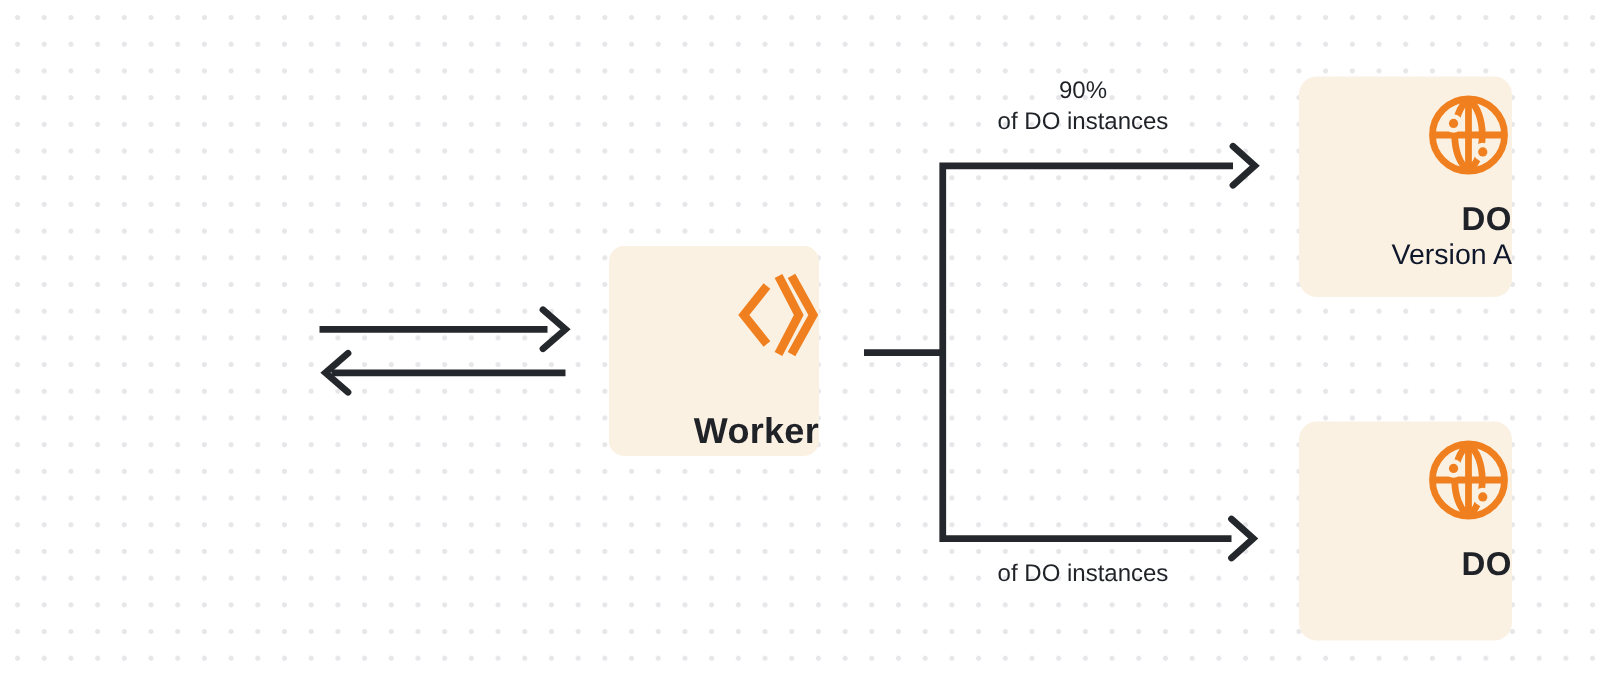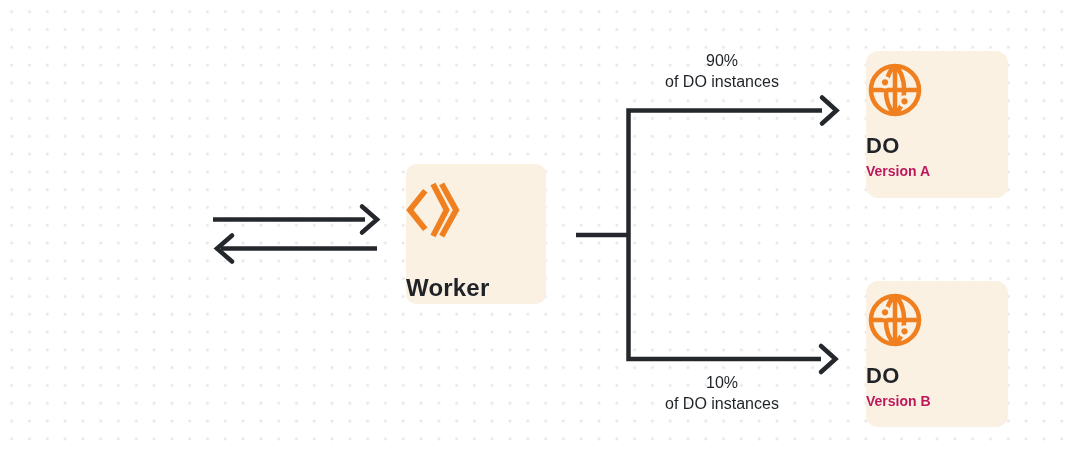--- a/index.html
+++ b/index.html
@@ -20,21 +20,21 @@
   .connectors {
     position: absolute;
     left: 0; top: 0;
     width: 1072px; height: 452px;
     pointer-events: none;
   }
   .node {
     position: absolute;
     display: flex;
     flex-direction: column;
-    align-items: flex-start;
+    align-items: flex-end;
     box-sizing: border-box;
   }
   .node-client {
     left: 42px; top: 163px; width: 142px; height: 141px;
     background: #f4f4f6;
     border-radius: 8px;
     justify-content: center;
   }
   .node-worker {
     left: 406px; top: 164px; width: 140px; height: 140px;
@@ -58,24 +58,24 @@
   .node-worker .node-label { margin-top: 34px; }
   .do-title {
     margin-top: 14px;
     font-size: 22px;
     line-height: 26px;
     font-weight: 700;
     color: #1f2227;
     letter-spacing: 0.3px;
   }
   .do-subtitle {
-    font-size: 14px;
+    font-size: 19px;
     line-height: 24px;
-    font-weight: 700;
-    color: #be185d;
+    font-weight: 400;
+    color: #0f172a;
   }
   .split-label {
     position: absolute;
     left: 622px;
     width: 200px;
     text-align: center;
     font-size: 16px;
     line-height: 21px;
     font-weight: 400;
     color: #1f2227;
@@ -144,25 +144,23 @@
         <path d="M32 5.5 V58.5"></path>
         <path d="M32 6 C 18.5 15, 18.5 49, 32 58"></path>
         <path d="M32 6 C 45.5 15, 45.5 49, 32 58"></path>
       </g>
       <circle cx="21" cy="23.5" r="6.8" fill="#faf1e3"></circle>
       <circle cx="21" cy="23.5" r="3.4" fill="#f0801f"></circle>
       <circle cx="42.5" cy="44.5" r="6.8" fill="#faf1e3"></circle>
       <circle cx="42.5" cy="44.5" r="3.4" fill="#f0801f"></circle>
     </svg>
     <span class="do-title">DO</span>
-    <span class="do-subtitle">Version B</span>
   </div>
 
   <div class="split-label split-label-a">
     <div>90%</div>
     <div>of DO instances</div>
   </div>
   <div class="split-label split-label-b">
-    <div>10%</div>
     <div>of DO instances</div>
   </div>
 
 </div>
 
 </body></html>

